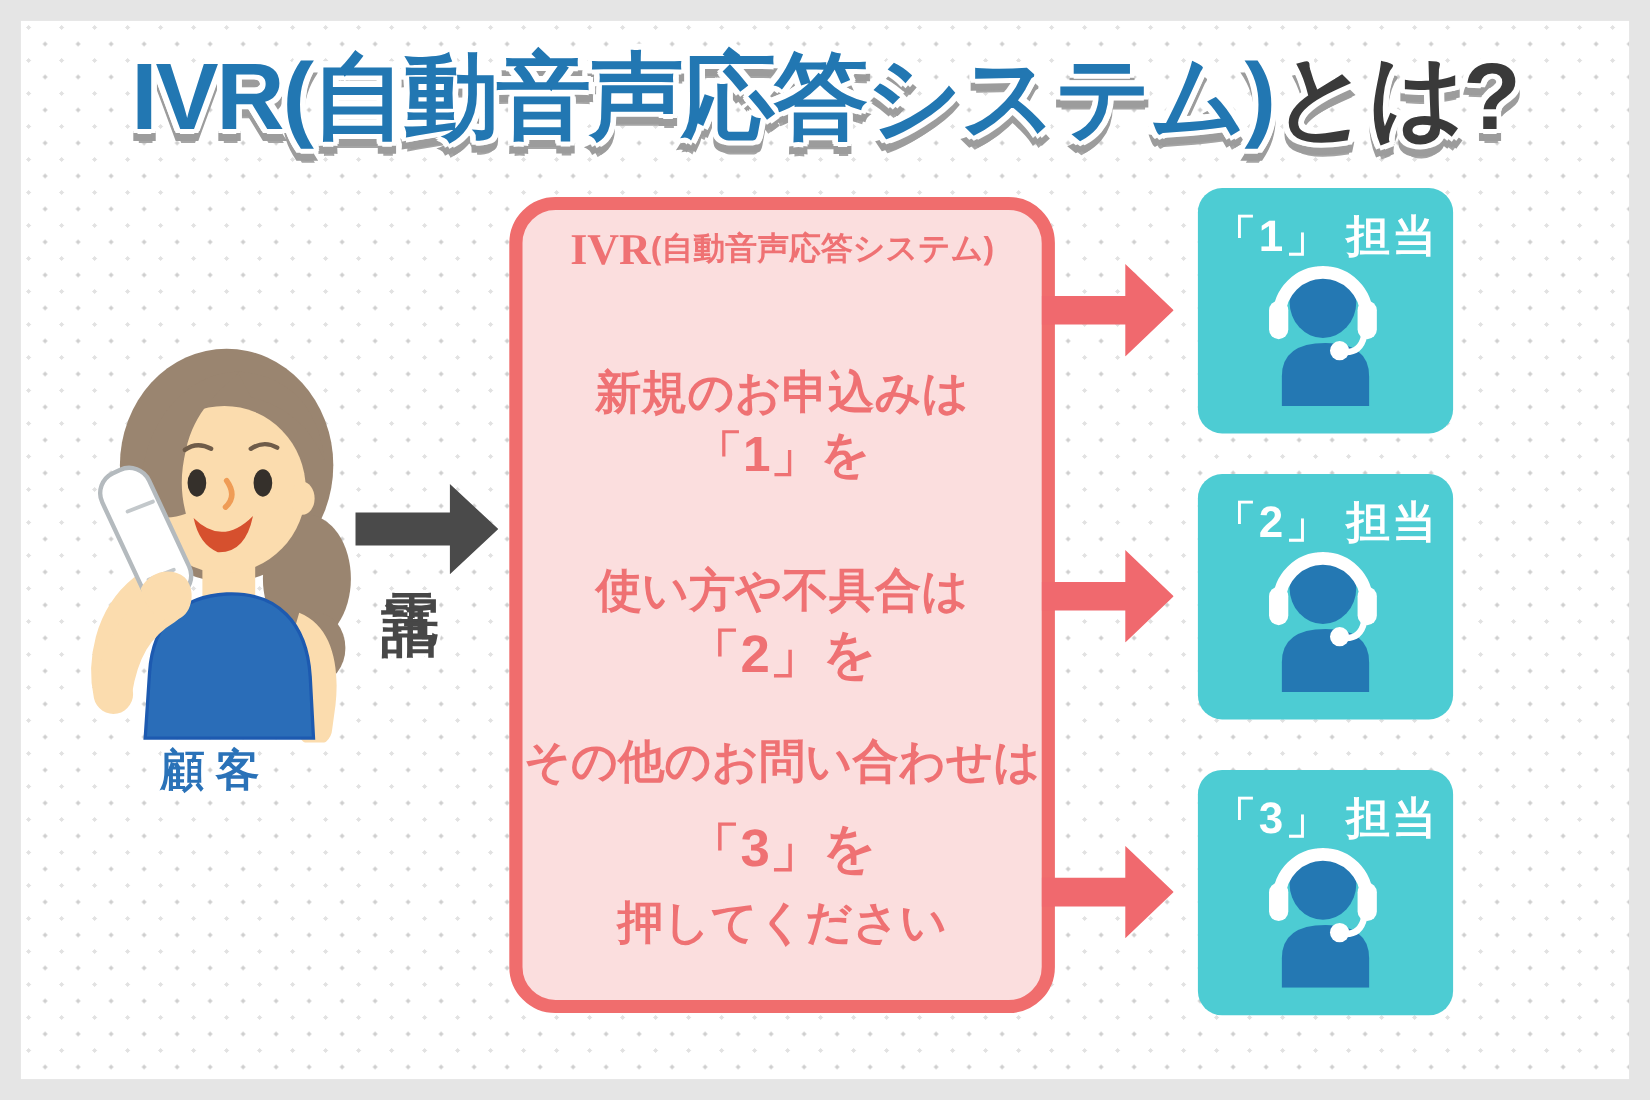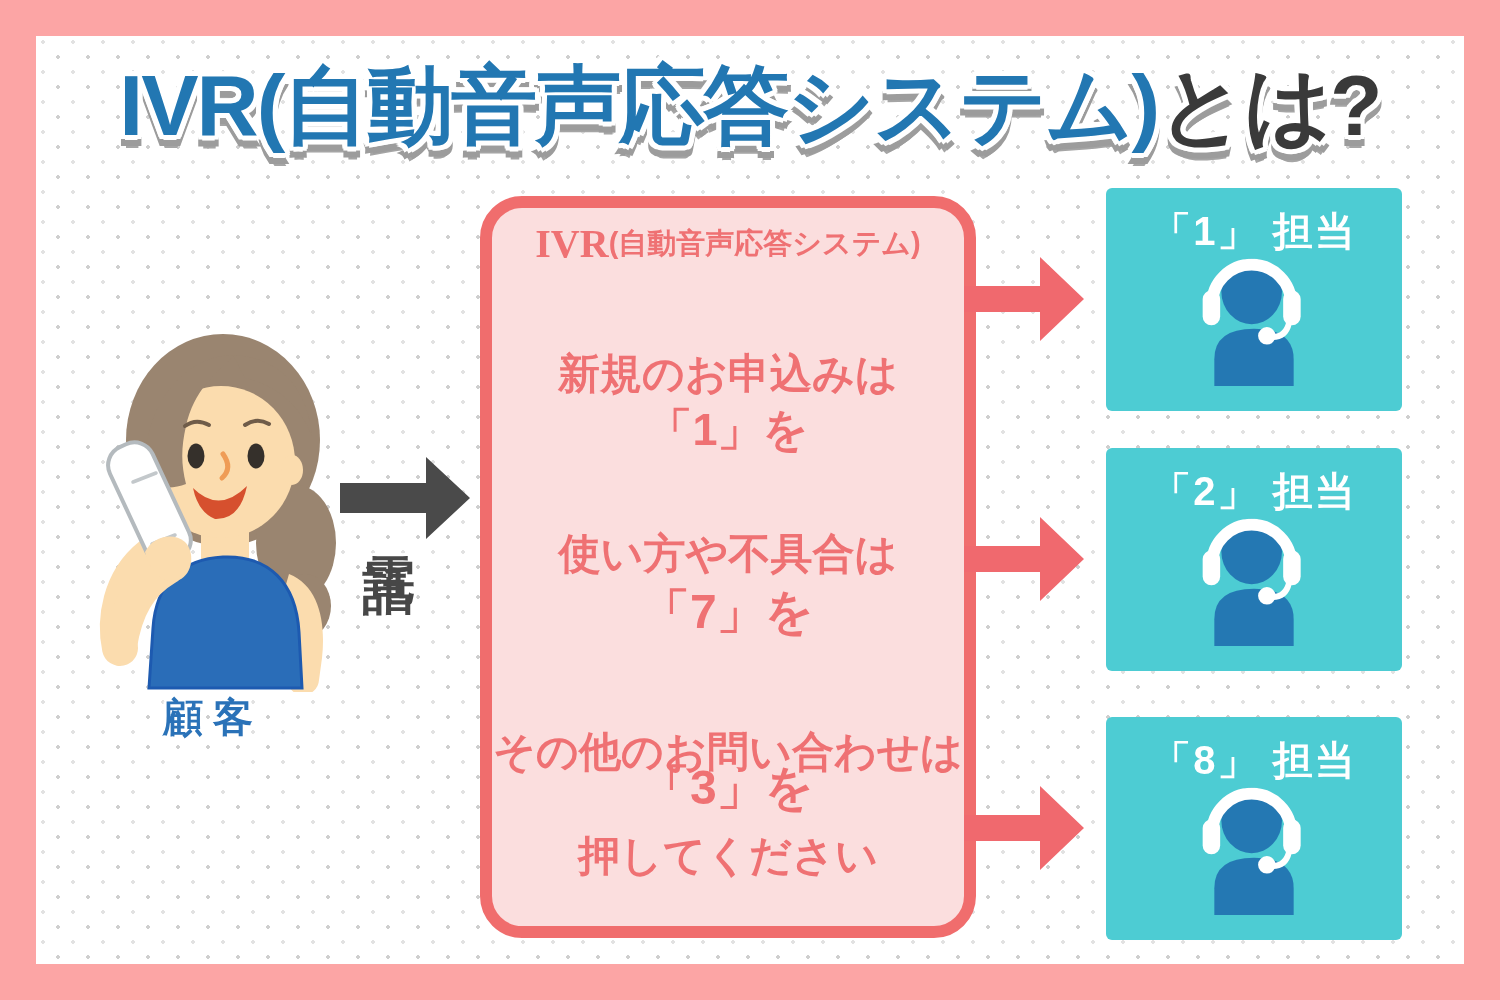--- a/index.html
+++ b/index.html
@@ -1,20 +1,20 @@
 <!DOCTYPE html>
 <html><head>
 <meta charset="utf-8">
 <style>
   * { margin:0; padding:0; box-sizing:border-box; }
   body { font-family:"Liberation Sans","DejaVu Sans",sans-serif; background:#fff; }
 
   .frame {
     position:relative; width:1500px; height:1000px;
-    background:#fca5a5; padding:36px;
+    background:#e5e5e5; padding:19px;
   }
   .canvas {
     position:relative; width:100%; height:100%;
     background-color:#ffffff;
     background-image:
       radial-gradient(circle, #cfcfcf 1.8px, transparent 2.0px),
       radial-gradient(circle, #e2e2e2 1.8px, transparent 2.0px);
     background-size:30px 30px, 30px 30px;
     background-position:7px 6px, 22px 21px;
     overflow:hidden;
@@ -62,34 +62,34 @@
     background:#fbdede; border:12px solid #f06d6d; border-radius:42px;
   }
   .ivr-box .line { position:absolute; left:0; right:0; text-align:center; color:#ef7173; font-weight:800; white-space:nowrap; }
   .ivr-heading { top:12px; font-size:30px; }
   .ivr-heading .h-big { font-size:40px; letter-spacing:0; vertical-align:middle;font-family:Liberation Serif, serif; }
   .ivr-heading .h-note { font-size:29px; vertical-align:middle; }
   .opt0-prompt { top:138px; font-size:42px; }
   .opt0-key    { top:192px; font-size:45px; }
   .opt1-prompt { top:318px; font-size:42px; }
   .opt1-key    { top:372px; font-size:48px; }
-  .opt2-prompt { top:516px; font-size:42px; }
+  .opt2-prompt { top:473px; font-size:42px; }
   .opt2-key    { top:548px; font-size:48px; }
   .ivr-footer  { top:620px; font-size:42px; }
 
   
   .flow-arrow { position:absolute; left:928px; width:120px; height:84px; }
   .flow-arrow.a0 { top:221px; }
   .flow-arrow.a1 { top:481px; }
   .flow-arrow.a2 { top:750px; }
 
   
   .agent-box {
-    position:absolute; left:1070px; width:296px; height:223px;
-    background:#4dccd3; border-radius:6px; text-align:center;
+    position:absolute; left:1070px; width:232px; height:223px;
+    background:#4dccd3; border-radius:22px; text-align:center;
   }
   .agent-box.b0 { top:152px; }
   .agent-box.b1 { top:412px; }
   .agent-box.b2 { top:681px; }
   .agent-label {
     position:absolute; left:0; right:0; top:16px;
     color:#ffffff; font-size:40px; font-weight:800; letter-spacing:2px; white-space:nowrap;
   }
   .agent-icon { position:absolute; left:50%; top:58px; transform:translateX(-50%); width:152px; height:140px; }
 </style>
@@ -154,21 +154,21 @@
     </svg>
     <div class="phone-arrow-label">電話</div>
 
     <div class="ivr-box">
       <div class="line ivr-heading">
         <span class="h-big">IVR</span><span class="h-note">(自動音声応答システム)</span>
       </div>
       <div class="line opt0-prompt">新規のお申込みは</div>
       <div class="line opt0-key">「1」を</div>
       <div class="line opt1-prompt">使い方や不具合は</div>
-      <div class="line opt1-key">「7」を</div>
+      <div class="line opt1-key">「2」を</div>
       <div class="line opt2-prompt">その他のお問い合わせは</div>
       <div class="line opt2-key">「3」を</div>
       <div class="line ivr-footer">押してください</div>
     </div>
 
     <svg class="flow-arrow a0" viewBox="0 0 120 84">
       <polygon points="0,29 76,29 76,0 120,42 76,84 76,55 0,55" fill="#f0696e"></polygon>
     </svg>
     <svg class="flow-arrow a1" viewBox="0 0 120 84">
       <polygon points="0,29 76,29 76,0 120,42 76,84 76,55 0,55" fill="#f0696e"></polygon>
@@ -195,21 +195,21 @@
         <path d="M31 120 V97 Q31 71 65 71 Q99 71 99 97 V120 Z" fill="#2478b3"></path>
         <ellipse cx="63" cy="39" rx="26" ry="28" fill="#2478b3"></ellipse>
         <path d="M29 50 A 34 34 0 0 1 97 50" fill="none" stroke="#ffffff" stroke-width="10"></path>
         <rect x="21" y="38" width="15" height="30" rx="7.5" fill="#ffffff"></rect>
         <rect x="90" y="38" width="15" height="30" rx="7.5" fill="#ffffff"></rect>
         <path d="M95 66 Q 92 79 79 78" fill="none" stroke="#ffffff" stroke-width="5"></path>
         <circle cx="76" cy="77" r="7.5" fill="#ffffff"></circle>
       </svg>
     </div>
     <div class="agent-box b2">
-      <div class="agent-label">「8」 担当</div>
+      <div class="agent-label">「3」 担当</div>
       <svg class="agent-icon" viewBox="0 0 130 120">
         <path d="M31 120 V97 Q31 71 65 71 Q99 71 99 97 V120 Z" fill="#2478b3"></path>
         <ellipse cx="63" cy="39" rx="26" ry="28" fill="#2478b3"></ellipse>
         <path d="M29 50 A 34 34 0 0 1 97 50" fill="none" stroke="#ffffff" stroke-width="10"></path>
         <rect x="21" y="38" width="15" height="30" rx="7.5" fill="#ffffff"></rect>
         <rect x="90" y="38" width="15" height="30" rx="7.5" fill="#ffffff"></rect>
         <path d="M95 66 Q 92 79 79 78" fill="none" stroke="#ffffff" stroke-width="5"></path>
         <circle cx="76" cy="77" r="7.5" fill="#ffffff"></circle>
       </svg>
     </div>

